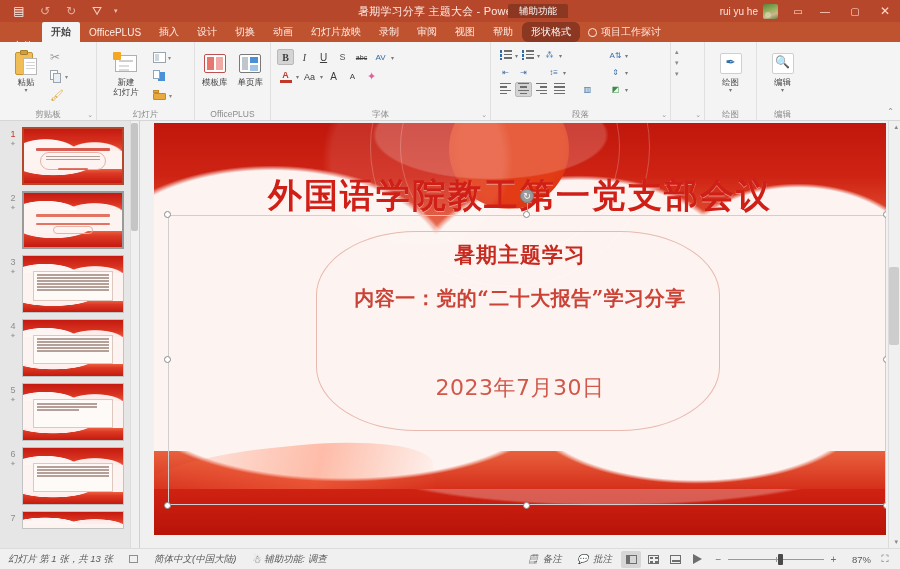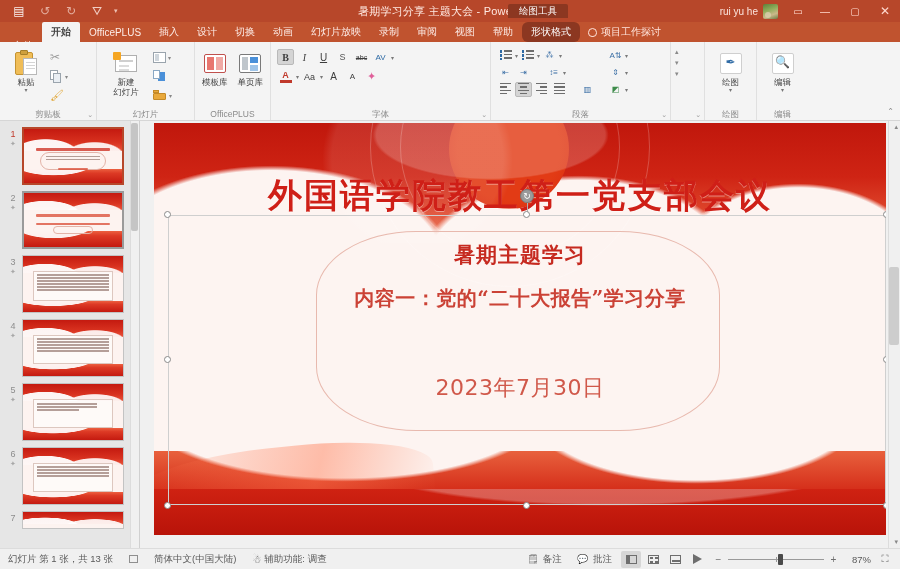--- a/index.html
+++ b/index.html
@@ -333,21 +333,21 @@
     background:#f0f0f0; border-left:1px solid #dcdcdc;
   }
   .ed-bar { position:absolute; right:1px; top:146px; width:10px; height:78px; background:#cdcdcd; border-radius:2px;}
   .ed-arrow { position:absolute; right:2px; font-size:7px; color:#888; }
 
   
   .status {
     height:21px; background:#f0f0f0; border-top:1px solid #dcdcdc;
     display:flex; align-items:center; font-size:9.5px; color:#5a5a5a; flex:none;
   }
-  .st-item { padding:0 8px; display:flex; align-items:center; gap:4px; white-space:nowrap;}
+  .st-item { padding:0 8px; display:flex; align-items:center; gap:4px; white-space:nowrap;font-style:italic;}
   .st-spacer { flex:1; }
   .st-icon-sq { width:9px; height:8px; border:1px solid #8f8f8f; }
   .st-acc { display:flex; align-items:center; gap:3px;}
   .st-acc .person { font-size:10px; color:#5a5a5a; }
   .notes-ic { font-size:9px; }
   .view-btn {
     width:20px; height:17px; display:flex; align-items:center; justify-content:center;
     margin:0 1px;
   }
   .view-btn.on { background:#d6d6d6; border-radius:2px; }
@@ -371,21 +371,21 @@
 
   <div class="titlebar">
     <div class="qat">
       <div class="qat-btn save">▤</div>
       <div class="qat-btn dim">↺</div>
       <div class="qat-btn dim">↻</div>
       <div class="qat-btn">⛛</div>
       <div class="qat-caret">▾</div>
     </div>
     <div class="doc-title">暑期学习分享 主题大会  -  PowerPoint</div>
-    <div class="ctx-tab">绘图工具</div>
+    <div class="ctx-tab">辅助功能</div>
     <div class="tb-right">
       <div class="user-name">rui yu he</div>
       <div class="avatar"></div>
       <div class="win-btn ribbon-display">▭</div>
       <div class="win-btn">—</div>
       <div class="win-btn">▢</div>
       <div class="win-btn close">✕</div>
     </div>
   </div>
 

